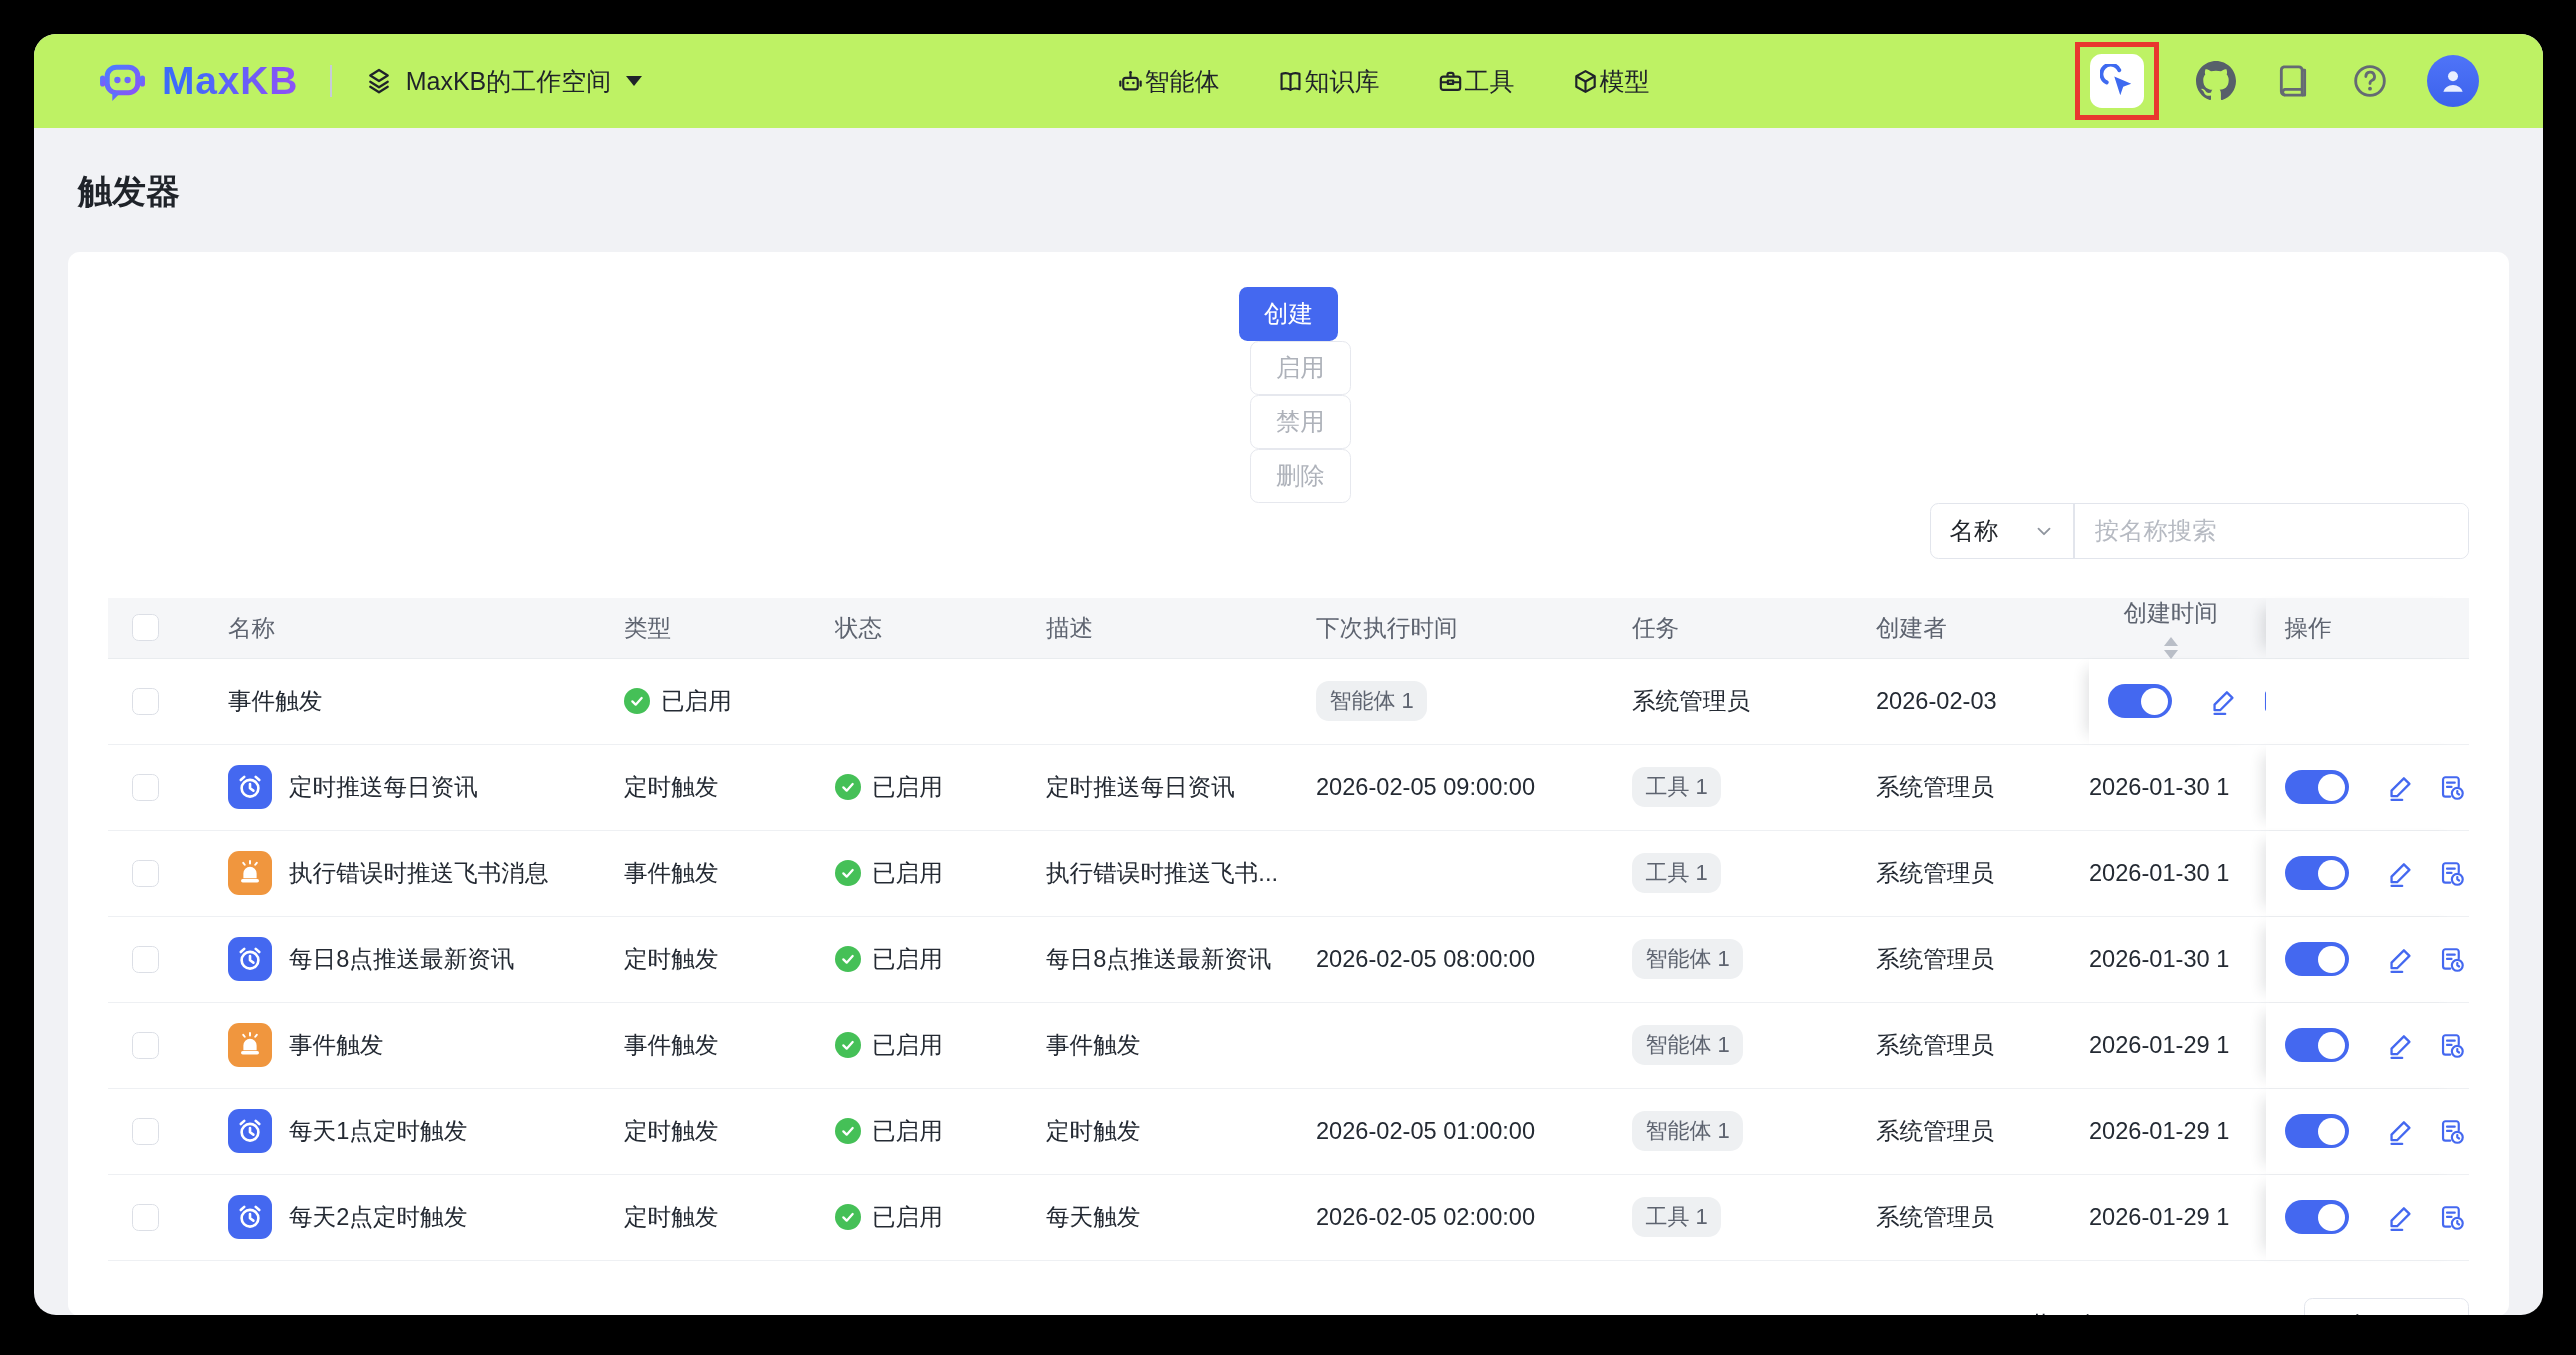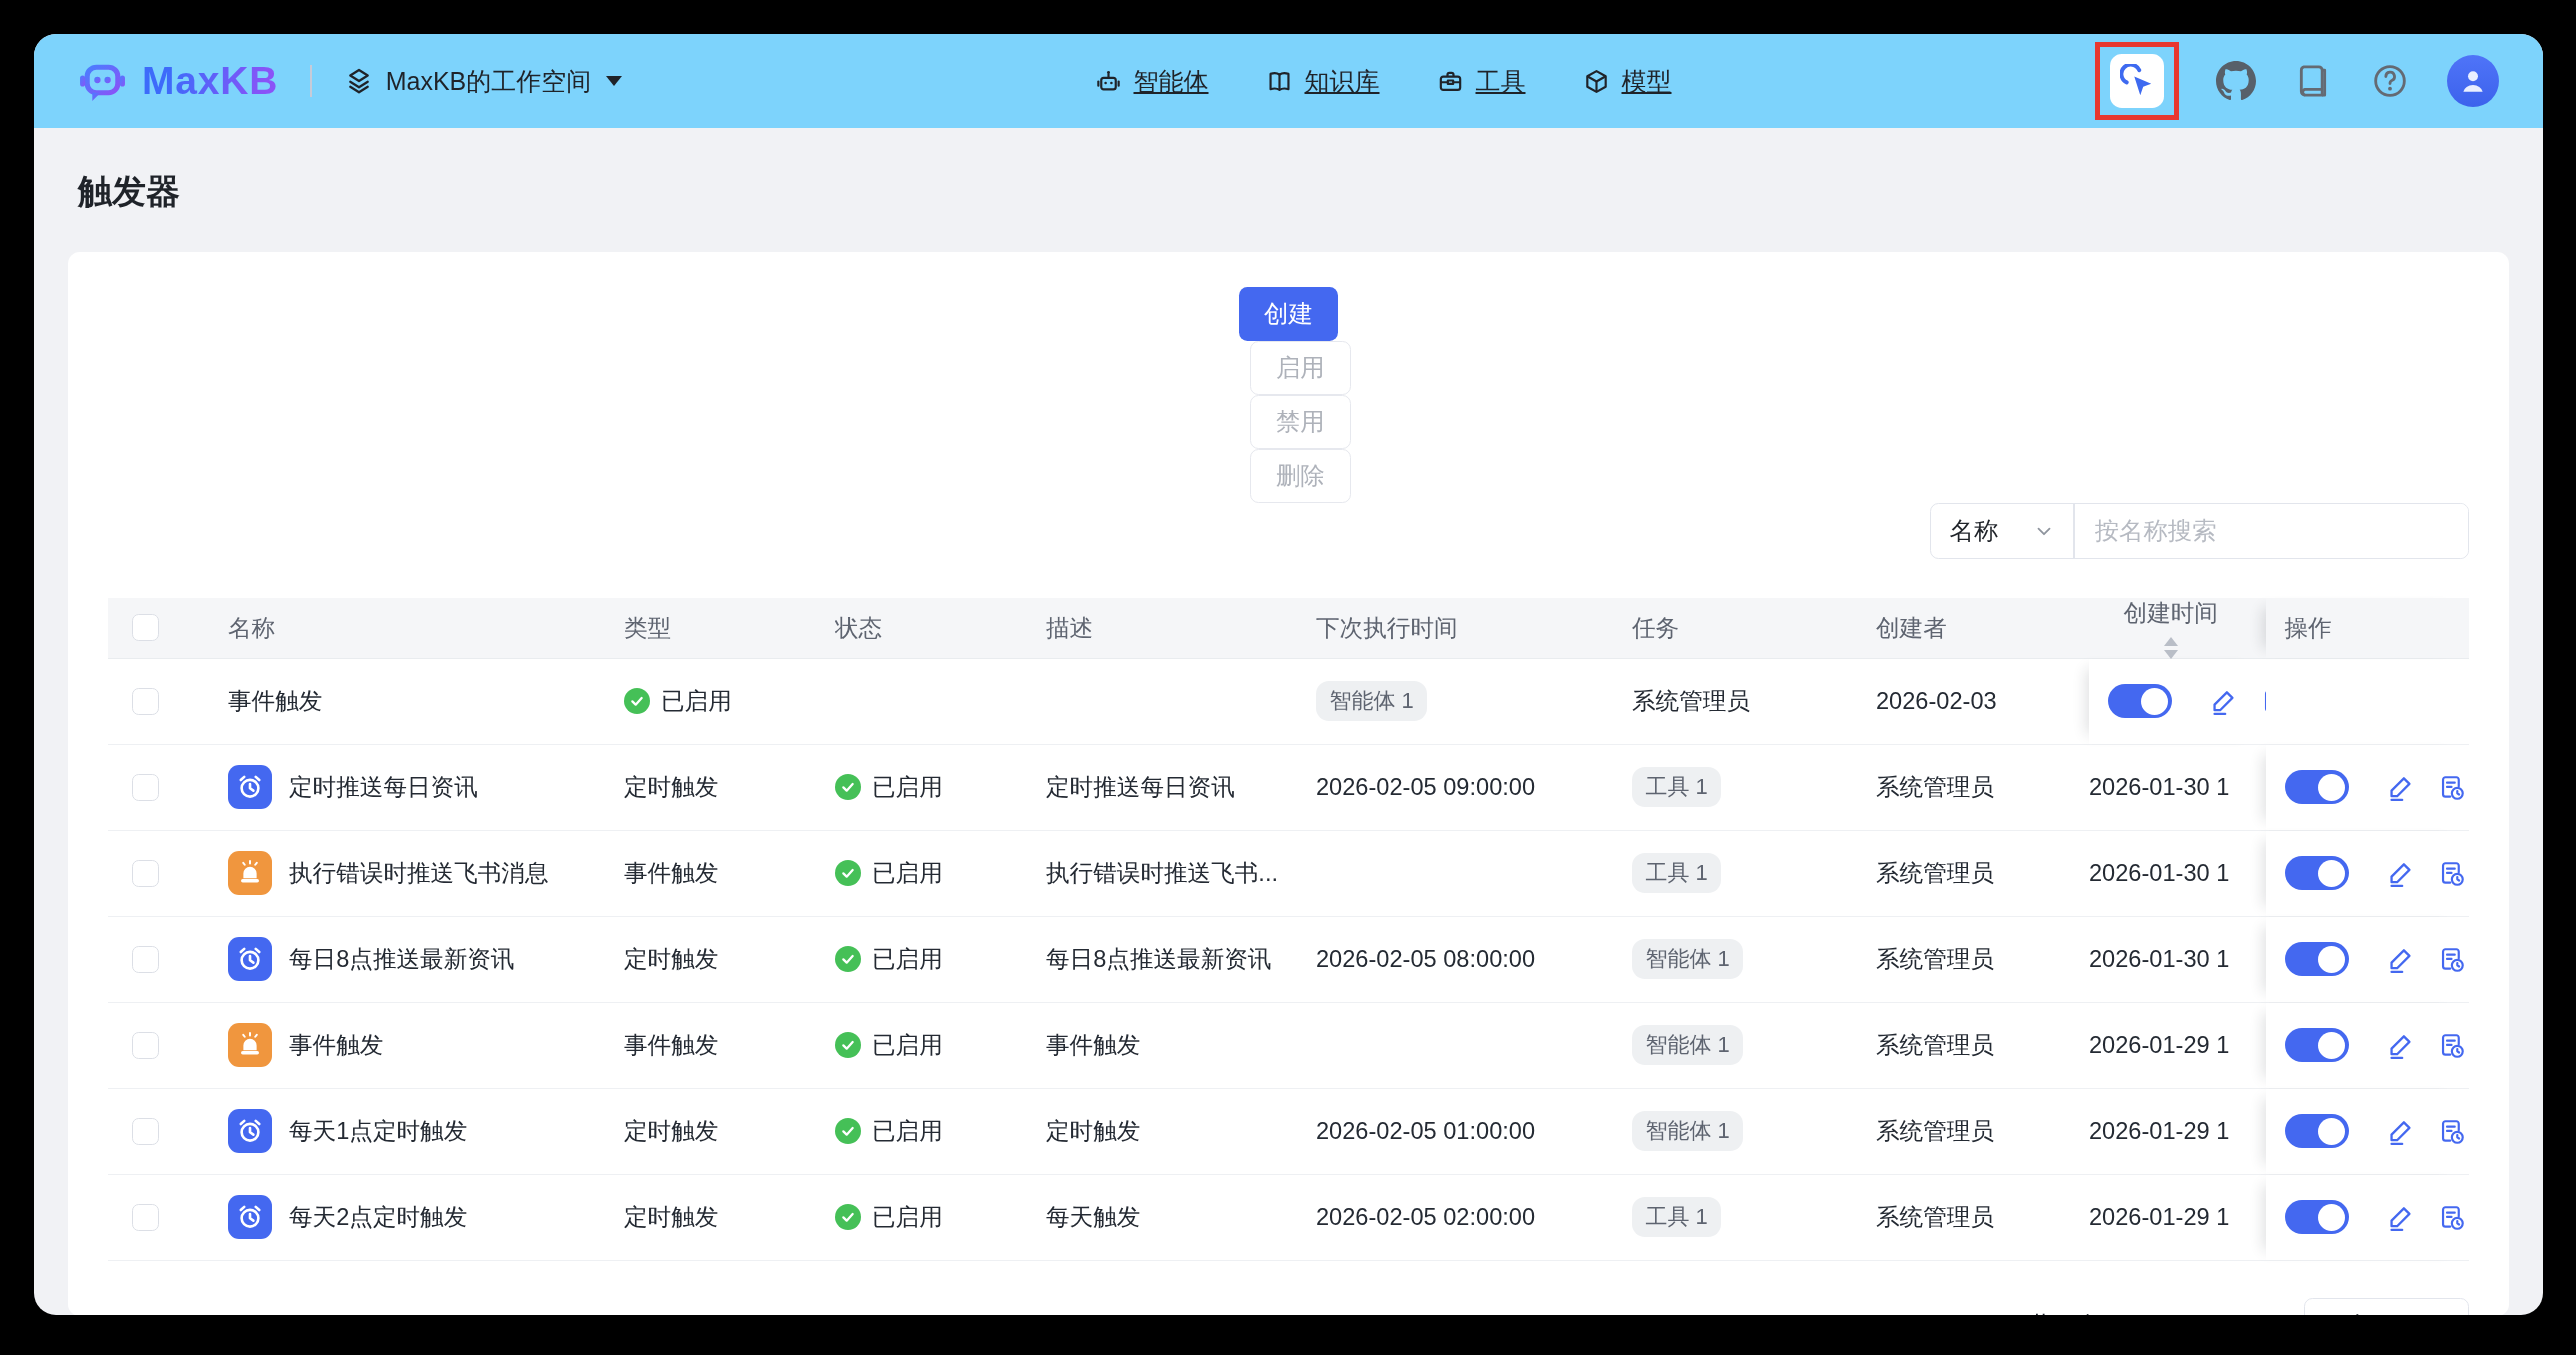--- a/index.html
+++ b/index.html
@@ -1,33 +1,33 @@
 <!DOCTYPE html>
 <html style="font-size:13.5px"><head>
 <meta charset="utf-8">
 <style>
   * { margin:0; padding:0; box-sizing:border-box; }
   html,body { width:2576px; height:1355px; background:#000; font-family:"Liberation Sans","DejaVu Sans",sans-serif; }
   .window { position:absolute; left:34px; top:34px; width:2509px; height:1281px;
             background:#f1f2f5; border-radius:22px; overflow:hidden; }
 
   
-  .topbar { position:relative; height:94px; background:#7dd3fc; display:flex; align-items:center; padding:0 44px; }
+  .topbar { position:relative; height:94px; background:#bef264; display:flex; align-items:center; padding:0 64px; }
   .brand { display:flex; align-items:center; gap:15px; }
   .brand-logo { width:49px; height:49px; }
   .brand-name { font-size:39px; font-weight:800; letter-spacing:0.8px;
                 background:linear-gradient(100deg,#3d6bfa 20%,#8a53f7 90%);
                 -webkit-background-clip:text; background-clip:text; color:transparent; }
   .tb-divider { width:1.7px; height:32px; background:#c7cbd8; margin:0 32px; }
   .workspace { display:flex; align-items:center; gap:11.8px; font-size:25px; font-weight:500; color:#1f2329; cursor:pointer; }
   .workspace svg { width:30px; height:30px; }
   .caret-down { width:0; height:0; border-left:8.4px solid transparent; border-right:8.4px solid transparent; border-top:10px solid #1f2329; margin-left:3.4px; }
   .topnav { position:absolute; left:50%; margin-left:94px; transform:translateX(-50%);
             display:flex; align-items:center; gap:56px; }
-  .nav-item { display:flex; align-items:center; gap:11px; font-size:25px; font-weight:500; color:#1f2329; cursor:pointer; white-space:nowrap;text-decoration:underline; }
+  .nav-item { display:flex; align-items:center; font-size:25px; font-weight:500; color:#1f2329; cursor:pointer; white-space:nowrap; }
   .nav-item svg { width:29px; height:29px; }
   .tb-right { margin-left:auto; display:flex; align-items:center; gap:37px; }
   .annotation-box { border:5px solid #e8382f; padding:6.7px 10px; display:flex; align-items:center; justify-content:center; }
   .trigger-btn { width:54px; height:54px; background:#fff; border-radius:11.8px; display:flex; align-items:center; justify-content:center; }
   .trigger-btn svg { width:35px; height:35px; }
   .tb-icon { display:flex; align-items:center; justify-content:center; cursor:pointer; }
   .tb-icon svg { width:40px; height:40px; }
   .avatar { width:52px; height:52px; border-radius:50%; background:linear-gradient(180deg,#4f74f8,#3c62ec);
             display:flex; align-items:center; justify-content:center; }
   .avatar svg { width:34px; height:34px; }

